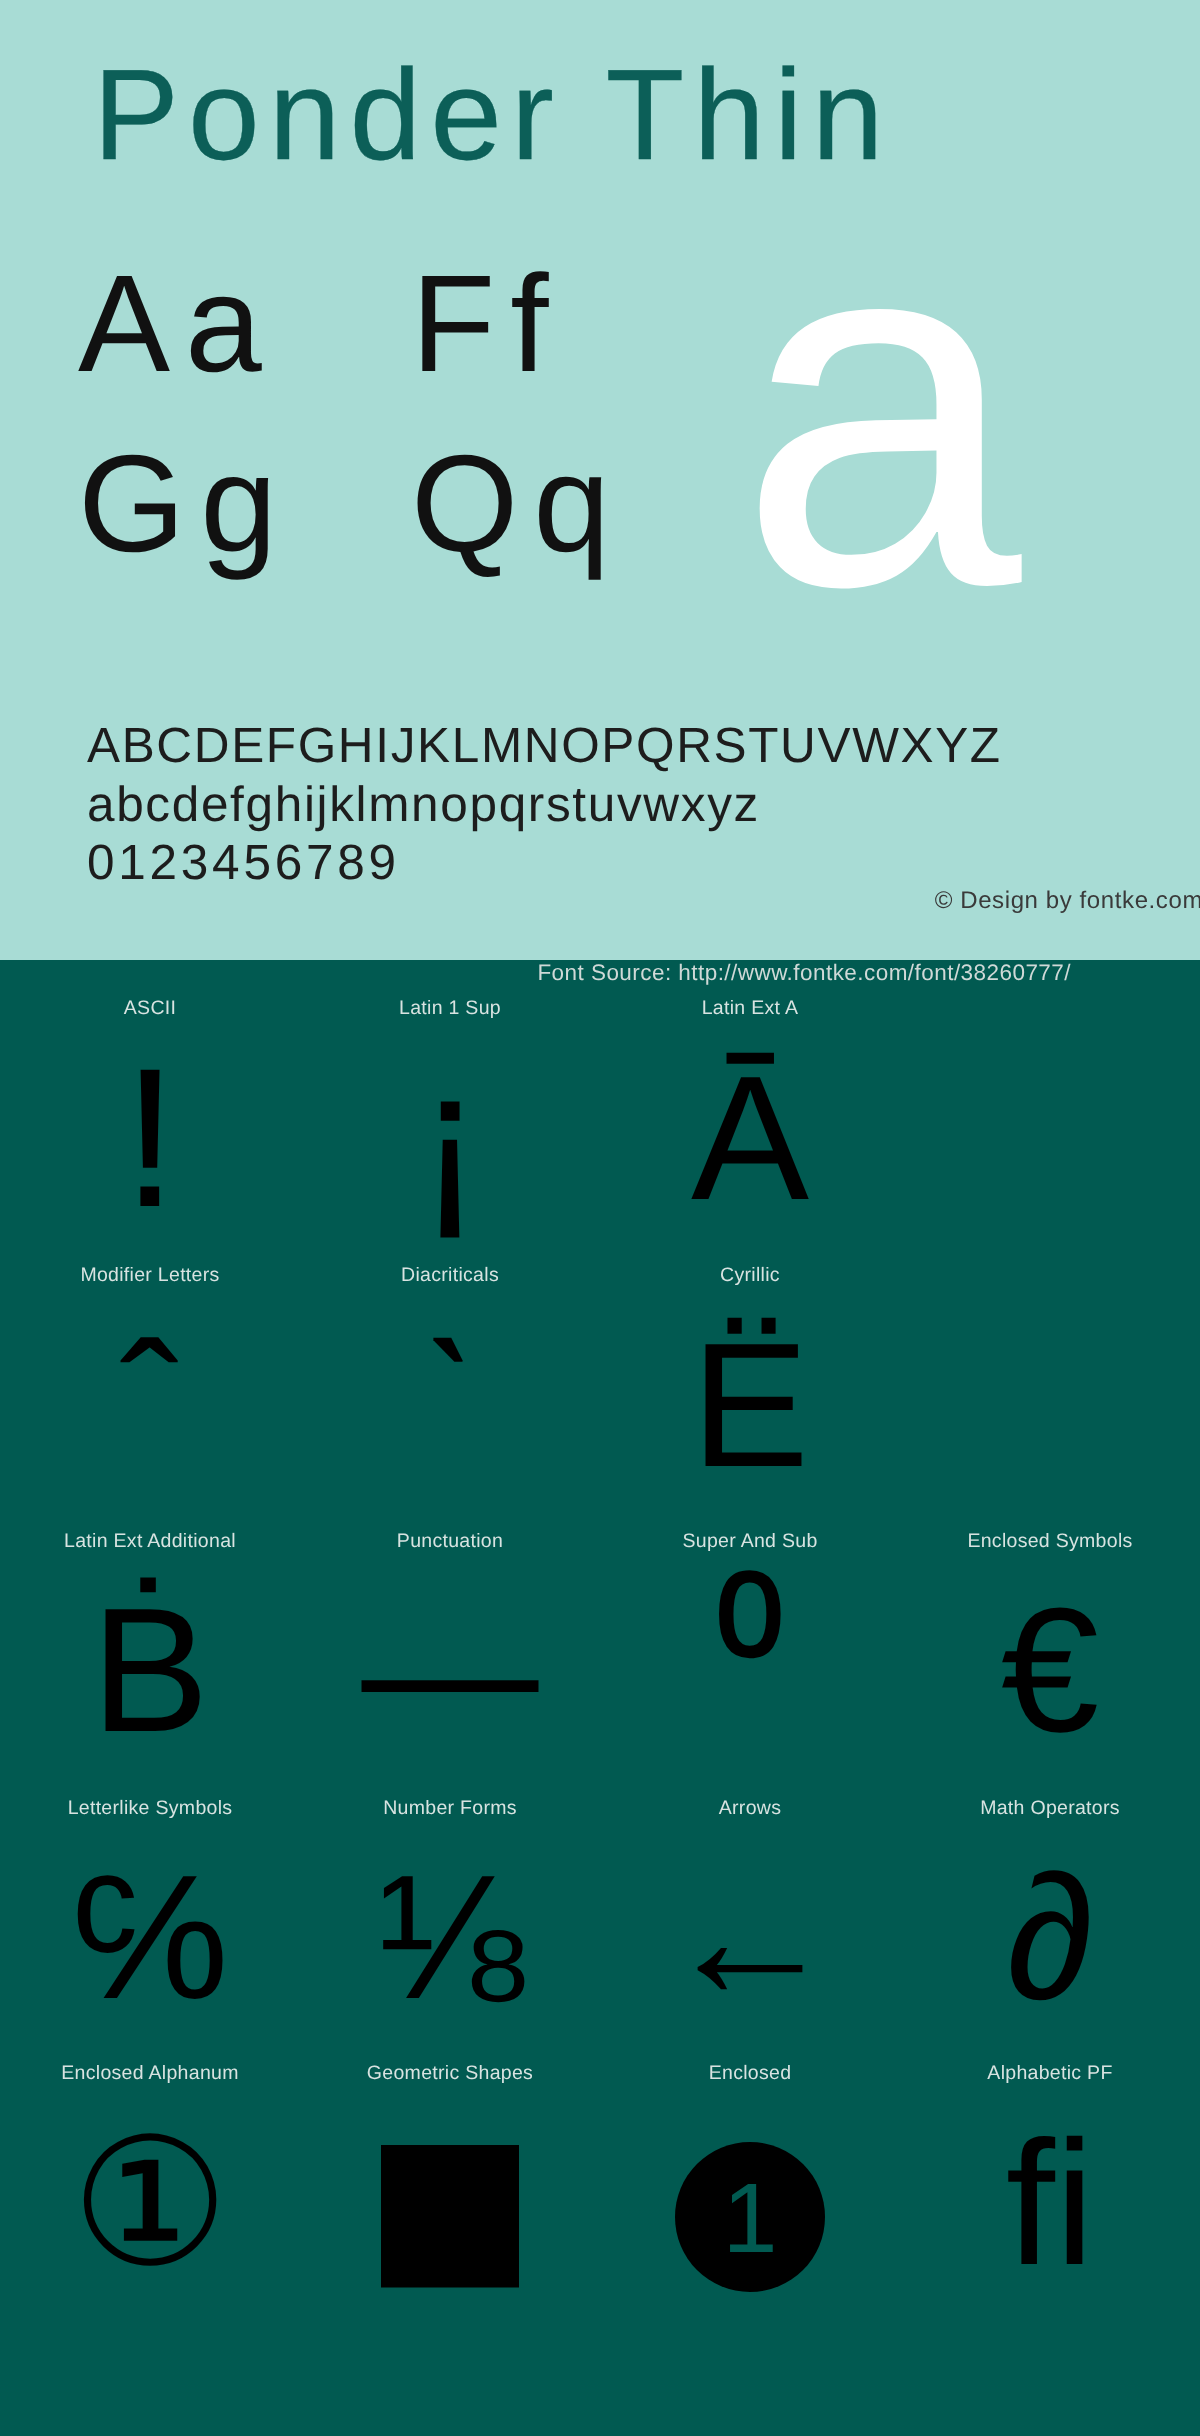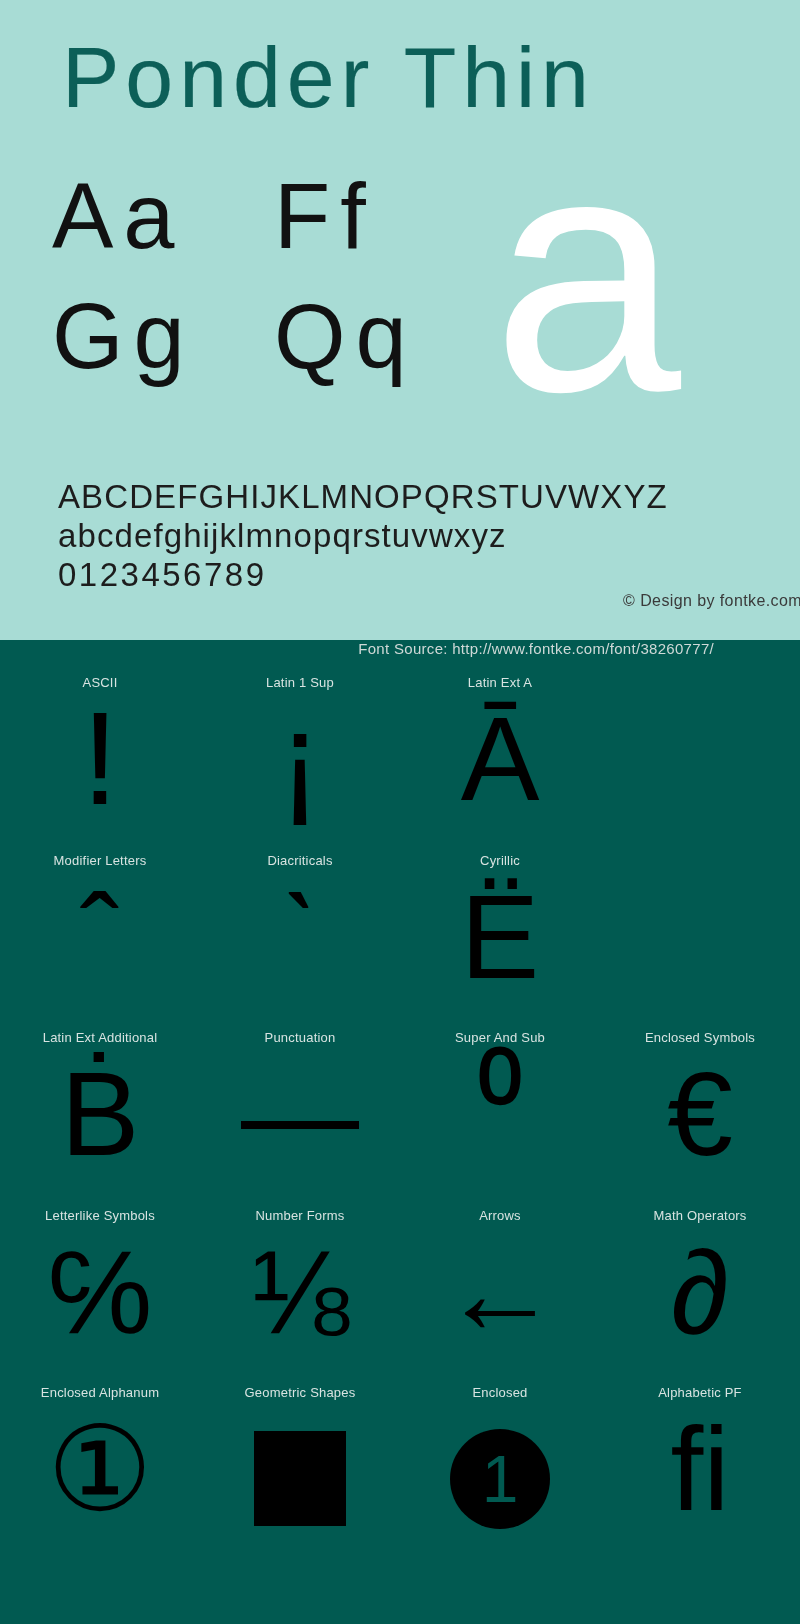--- a/index.html
+++ b/index.html
@@ -144,21 +144,20 @@
   }
   .block-label {
     position: absolute;
     left: 0;
     top: 4px;
     width: 200px;
     font-size: 13px;
     color: #d8e3e1;
     letter-spacing: 0.2px;
     white-space: nowrap;
-    margin-top: 11px;
   }
   .block-glyph {
     position: absolute;
     left: 0;
     top: 24px;
     width: 200px;
     height: 150px;
     font-size: 118px;
     line-height: 150px;
     color: #000000;

